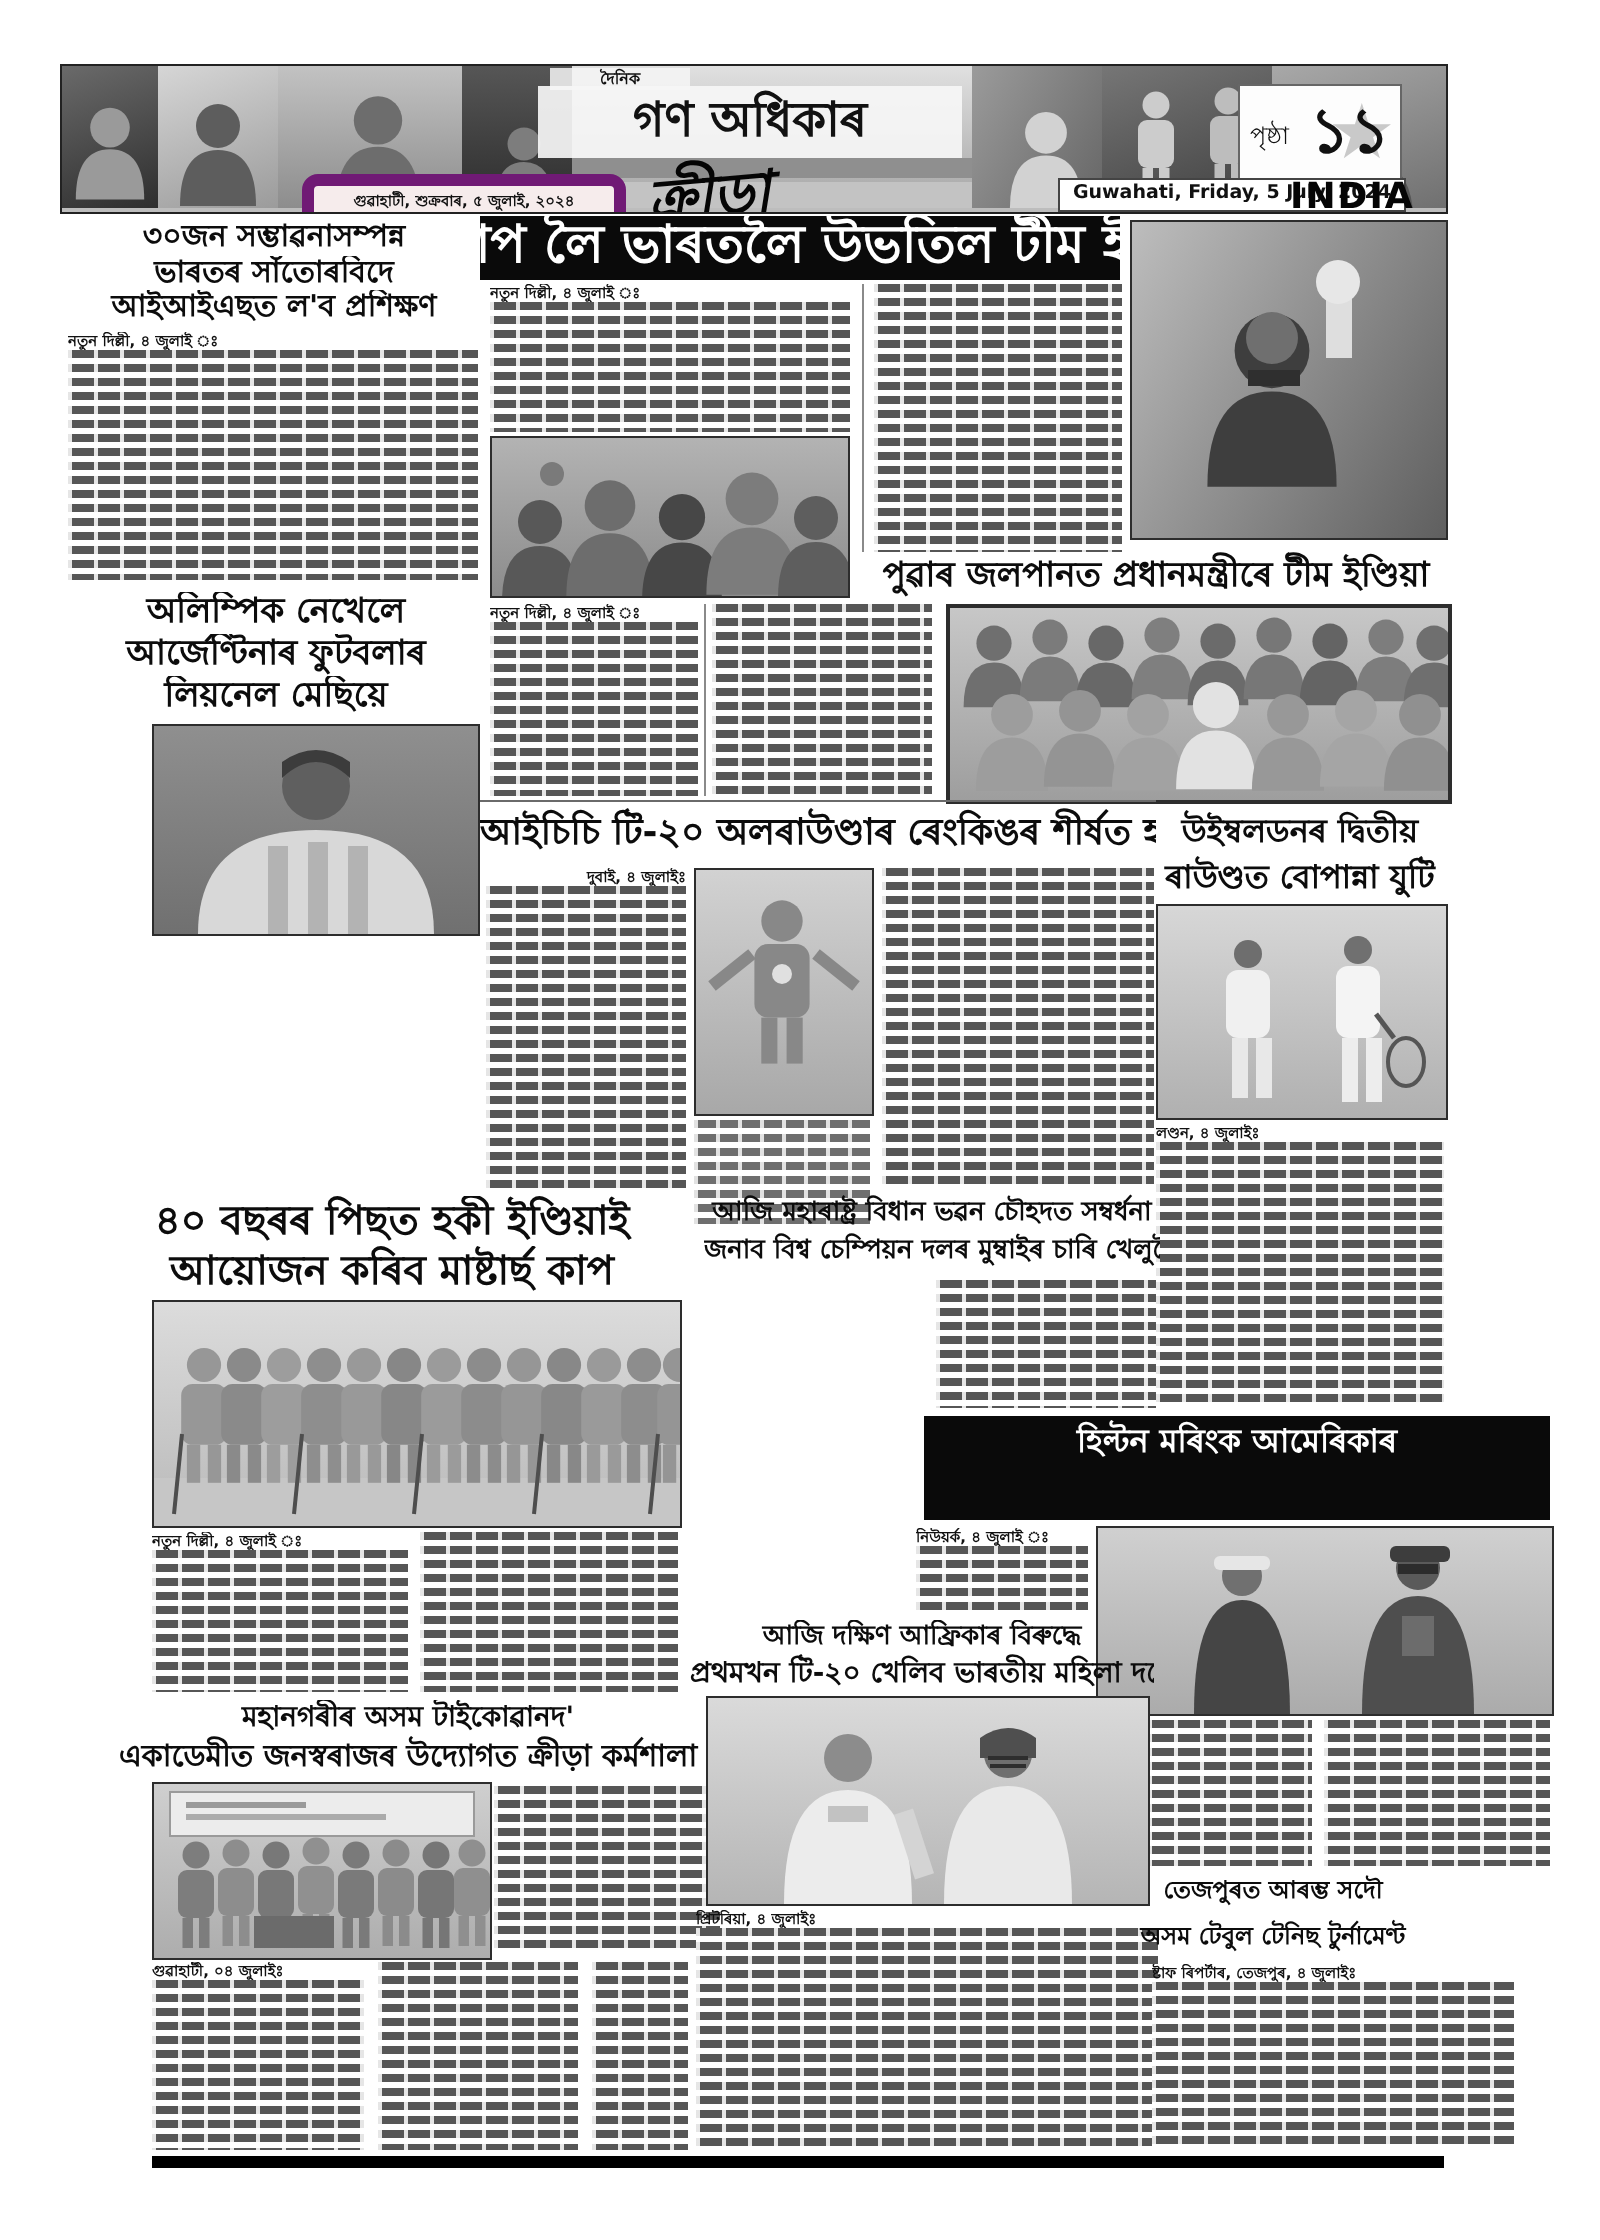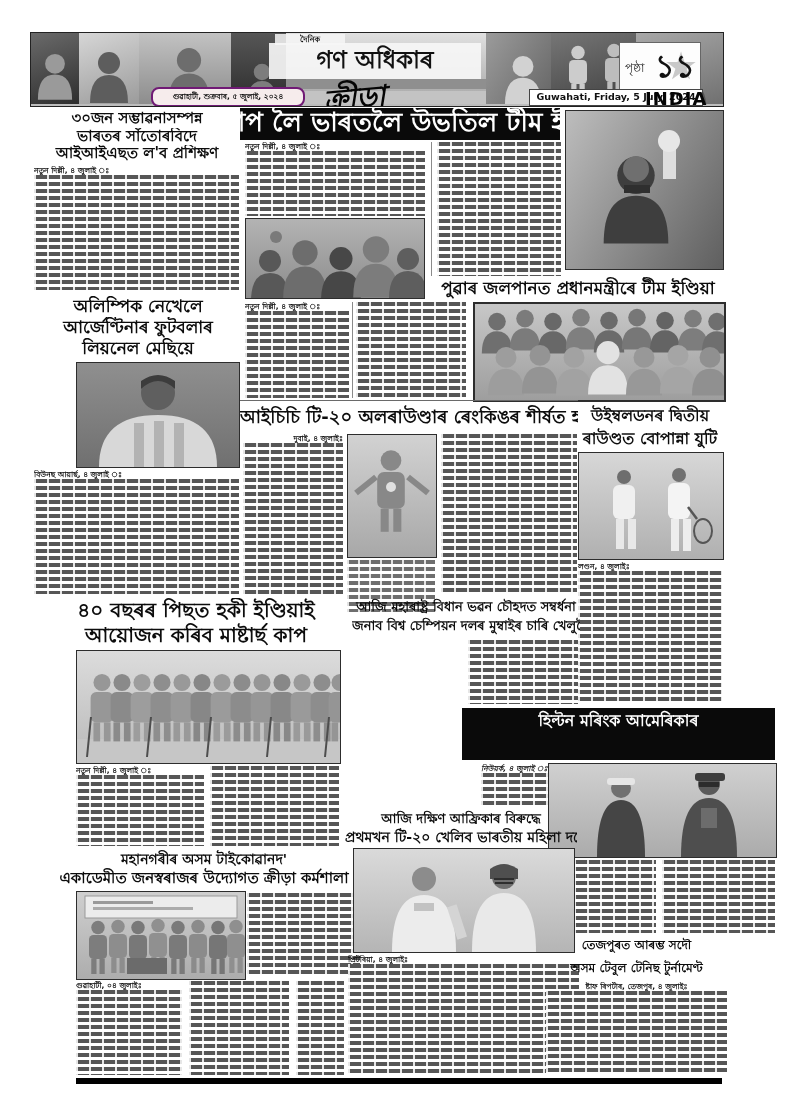--- a/index.html
+++ b/index.html
@@ -9,21 +9,21 @@
   .masthead{position:absolute;left:30px;top:32px;width:692px;height:73px;border:1px solid #222;overflow:hidden;background:#bdbdbd;}
   .tile{position:absolute;top:0;height:71px;overflow:hidden;}
   .tile svg{display:block;width:100%;height:100%;}
   .namepatch{position:absolute;left:238px;top:10px;width:212px;height:36px;background:rgba(246,246,246,.92);
              display:flex;align-items:center;justify-content:center;font-weight:bold;font-size:24px;overflow:hidden;}
   .dailylbl{position:absolute;left:244px;top:1px;width:70px;height:11px;background:rgba(246,246,246,.85);
             font-size:8px;font-weight:bold;overflow:hidden;line-height:11px;text-align:center;}
   .scriptword{position:absolute;left:292px;top:38px;width:160px;height:36px;font-size:29px;font-weight:bold;
               font-style:italic;transform:rotate(-5deg);overflow:hidden;color:#050505;}
   .datepill{position:absolute;left:120px;top:54px;width:150px;height:16px;background:#f6ecec;border-radius:8px;
-            border:2px solid #701a75;font-size:7.5px;font-weight:bold;line-height:15px;text-align:center;overflow:hidden;white-space:nowrap;}
+            border:6px solid #701a75;font-size:7.5px;font-weight:bold;line-height:15px;text-align:center;overflow:hidden;white-space:nowrap;}
   .pagebox{position:absolute;left:588px;top:9px;width:80px;height:49px;background:#fdfdfd;border:1px solid #666;overflow:hidden;}
   .pagebox .star{position:absolute;right:2px;top:0px;font-size:38px;color:#c9c9c9;line-height:46px;}
   .pagebox .plabel{position:absolute;left:5px;top:16px;font-size:12px;font-weight:normal;}
   .pagebox .pnum{position:absolute;right:5px;top:0px;font-size:31px;font-weight:bold;line-height:46px;}
   .engdate{position:absolute;left:498px;top:56px;width:172px;height:15px;background:#ffffff;border:1px solid #444;
            font-size:9.5px;font-weight:bold;text-align:center;line-height:14px;overflow:hidden;white-space:nowrap;}
   .india{position:absolute;left:614px;top:55px;width:80px;height:18px;font-size:18px;font-weight:900;letter-spacing:1px;color:#050505;overflow:hidden;}
   
   .hl{position:absolute;font-weight:bold;color:#0c0c0c;text-align:center;overflow:hidden;line-height:1.25;}
   .hl div{overflow:hidden;white-space:nowrap;}
@@ -204,24 +204,20 @@
   <div class="photo" style="left:76px;top:362px;width:162px;height:104px;background:linear-gradient(180deg,#8f8f8f,#707070)">
     <svg viewBox="0 0 162 104">
       <path d="M22 104 Q22 52 81 52 Q140 52 140 104 Z" fill="#d8d8d8"></path>
       <rect x="57" y="60" width="10" height="44" fill="#b3b3b3"></rect>
       <rect x="77" y="58" width="10" height="46" fill="#b3b3b3"></rect>
       <rect x="97" y="60" width="10" height="44" fill="#b3b3b3"></rect>
       <circle cx="81" cy="30" r="17" fill="#5f5f5f"></circle>
       <path d="M64 26 Q81 10 98 26 L98 18 Q81 6 64 18 Z" fill="#3c3c3c"></path>
     </svg>
   </div>
-  <div class="body" style="left:34px;top:470px;width:205px;height:124px;">
-    <div class="dlrow">বিউনছ আয়াৰ্ছ, ৪ জুলাই ঃ</div>
-    <div class="ts"></div>
-  </div>
 
   <div class="hl" style="left:46px;top:598px;width:300px;font-size:20px;line-height:25px;">
     <div>৪০ বছৰৰ পিছত হকী ইণ্ডিয়াই</div>
     <div>আয়োজন কৰিব মাষ্টাৰ্ছ কাপ</div>
   </div>
   <div class="photo" style="left:76px;top:650px;width:263px;height:112px;background:linear-gradient(180deg,#dcdcdc,#b9b9b9)">
     <svg viewBox="0 0 263 112">
       <rect x="0" y="88" width="263" height="24" fill="#c6c6c6"></rect>
       <use href="#prsl" transform="translate(6,22) scale(1.9)" fill="#979797"></use>
       <use href="#prsl" transform="translate(26,22) scale(1.9)" fill="#8a8a8a"></use>
@@ -319,21 +315,21 @@
 
   <div class="hl" style="left:352px;top:597px;width:228px;font-size:13px;line-height:19px;">
     <div>আজি মহাৰাষ্ট্ৰ বিধান ভৱন চৌহদত সম্বৰ্ধনা</div>
     <div>জনাব বিশ্ব চেম্পিয়ন দলৰ মুম্বাইৰ চাৰি খেলুৰৈক</div>
   </div>
   <div class="tsonly" style="left:468px;top:640px;width:110px;height:64px;"></div>
 
   <div class="bar2" style="left:462px;top:708px;width:313px;height:52px;">
     <div style="font-size:16px;line-height:26px;">হিল্টন মৰিংক আমেৰিকাৰ</div>
   </div>
-  <div class="body" style="left:481px;top:764px;width:86px;height:44px;font-style:italic;">
+  <div class="body" style="left:458px;top:764px;width:86px;height:44px;">
     <div class="dlrow">নিউয়ৰ্ক, ৪ জুলাই ঃ</div>
     <div class="ts"></div>
   </div>
   <div class="photo" style="left:548px;top:763px;width:227px;height:93px;background:linear-gradient(180deg,#d0d0d0,#ababab)">
     <svg viewBox="0 0 227 93">
       <circle cx="72" cy="24" r="10" fill="#707070"></circle>
       <rect x="58" y="14" width="28" height="7" rx="3" fill="#e6e6e6"></rect>
       <path d="M48 93 Q48 36 72 36 Q96 36 96 93 Z" fill="#454545"></path>
       <circle cx="160" cy="20" r="11" fill="#5a5a5a"></circle>
       <rect x="146" y="9" width="30" height="8" rx="3" fill="#3d3d3d"></rect>
@@ -364,20 +360,20 @@
   </div>
   <div class="body" style="left:348px;top:955px;width:231px;height:118px;">
     <div class="dlrow">প্ৰিটৰিয়া, ৪ জুলাইঃ</div>
     <div class="ts"></div>
   </div>
 
   <div class="hl" style="left:546px;top:934px;width:181px;font-size:12px;line-height:23px;">
     <div>তেজপুৰত আৰম্ভ সদৌ</div>
     <div>অসম টেবুল টেনিছ টুৰ্নামেণ্ট</div>
   </div>
-  <div class="body" style="left:546px;top:982px;width:181px;height:92px;text-align:center;">
+  <div class="body" style="left:576px;top:982px;width:181px;height:92px;">
     <div class="dlrow">ষ্টাফ ৰিপৰ্টাৰ, তেজপুৰ, ৪ জুলাইঃ</div>
     <div class="ts"></div>
   </div>
 
   <div class="thick" style="left:76px;top:1078px;width:646px;"></div>
 
 </div>
 
 </body></html>

